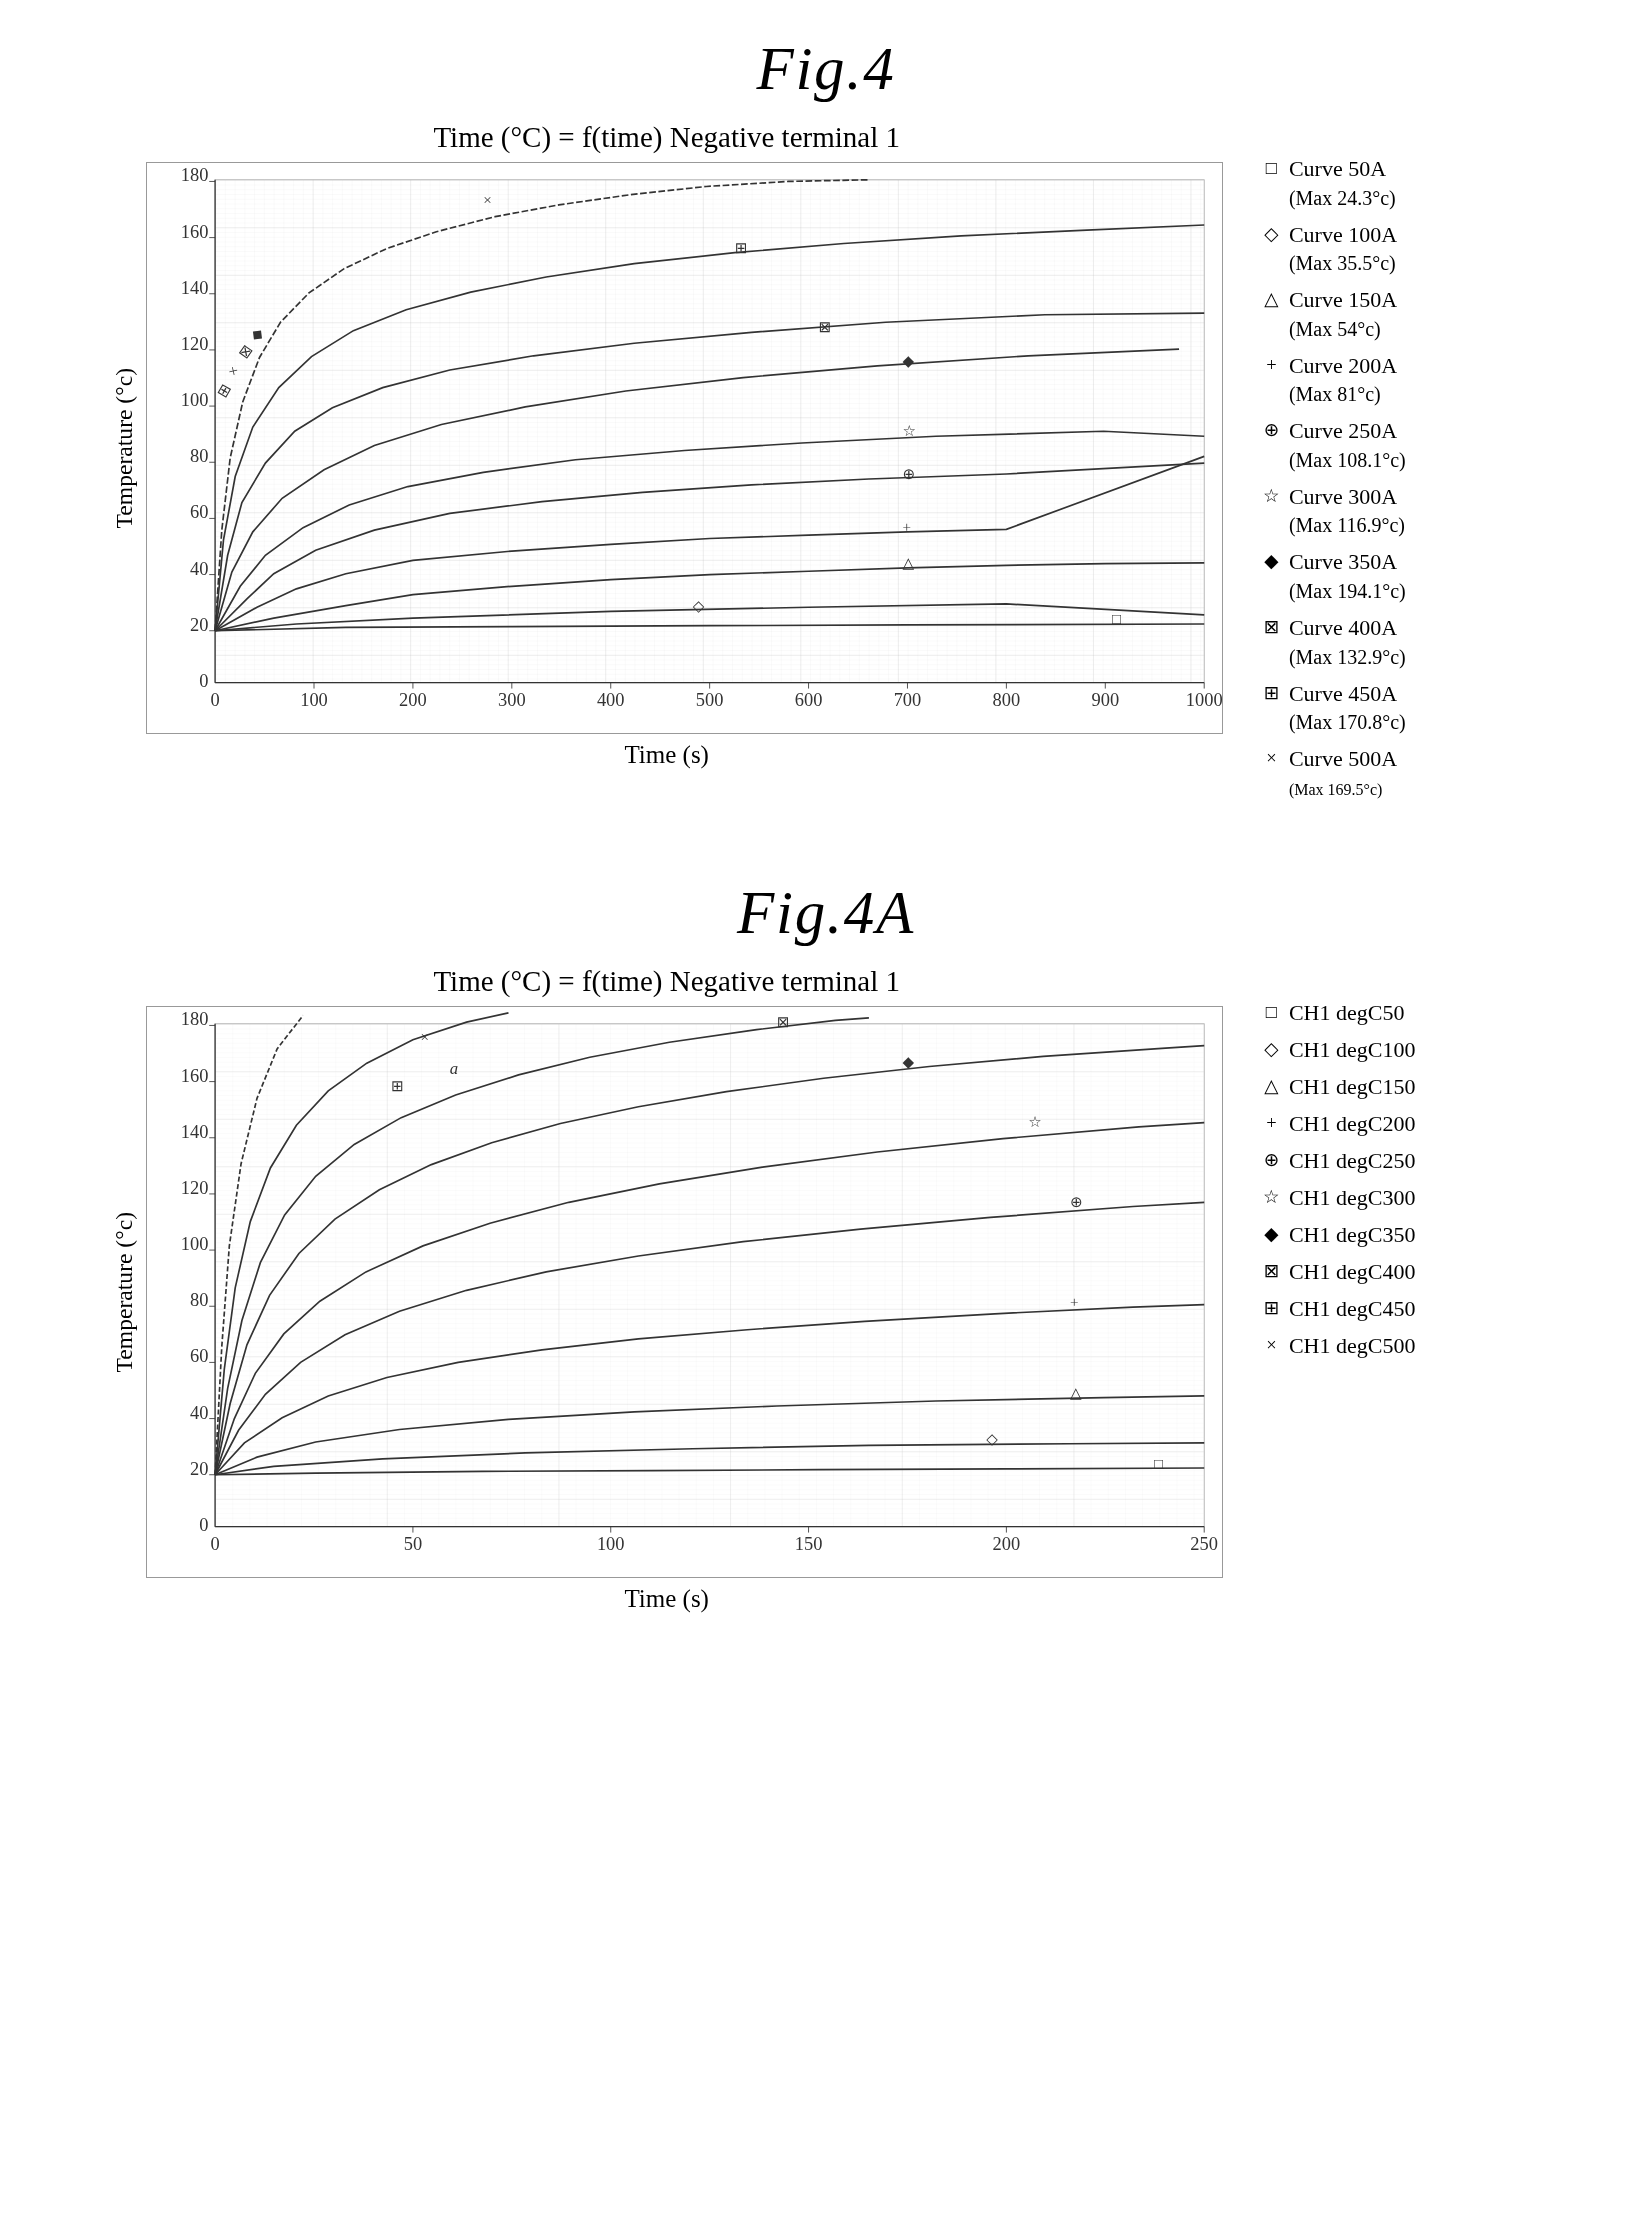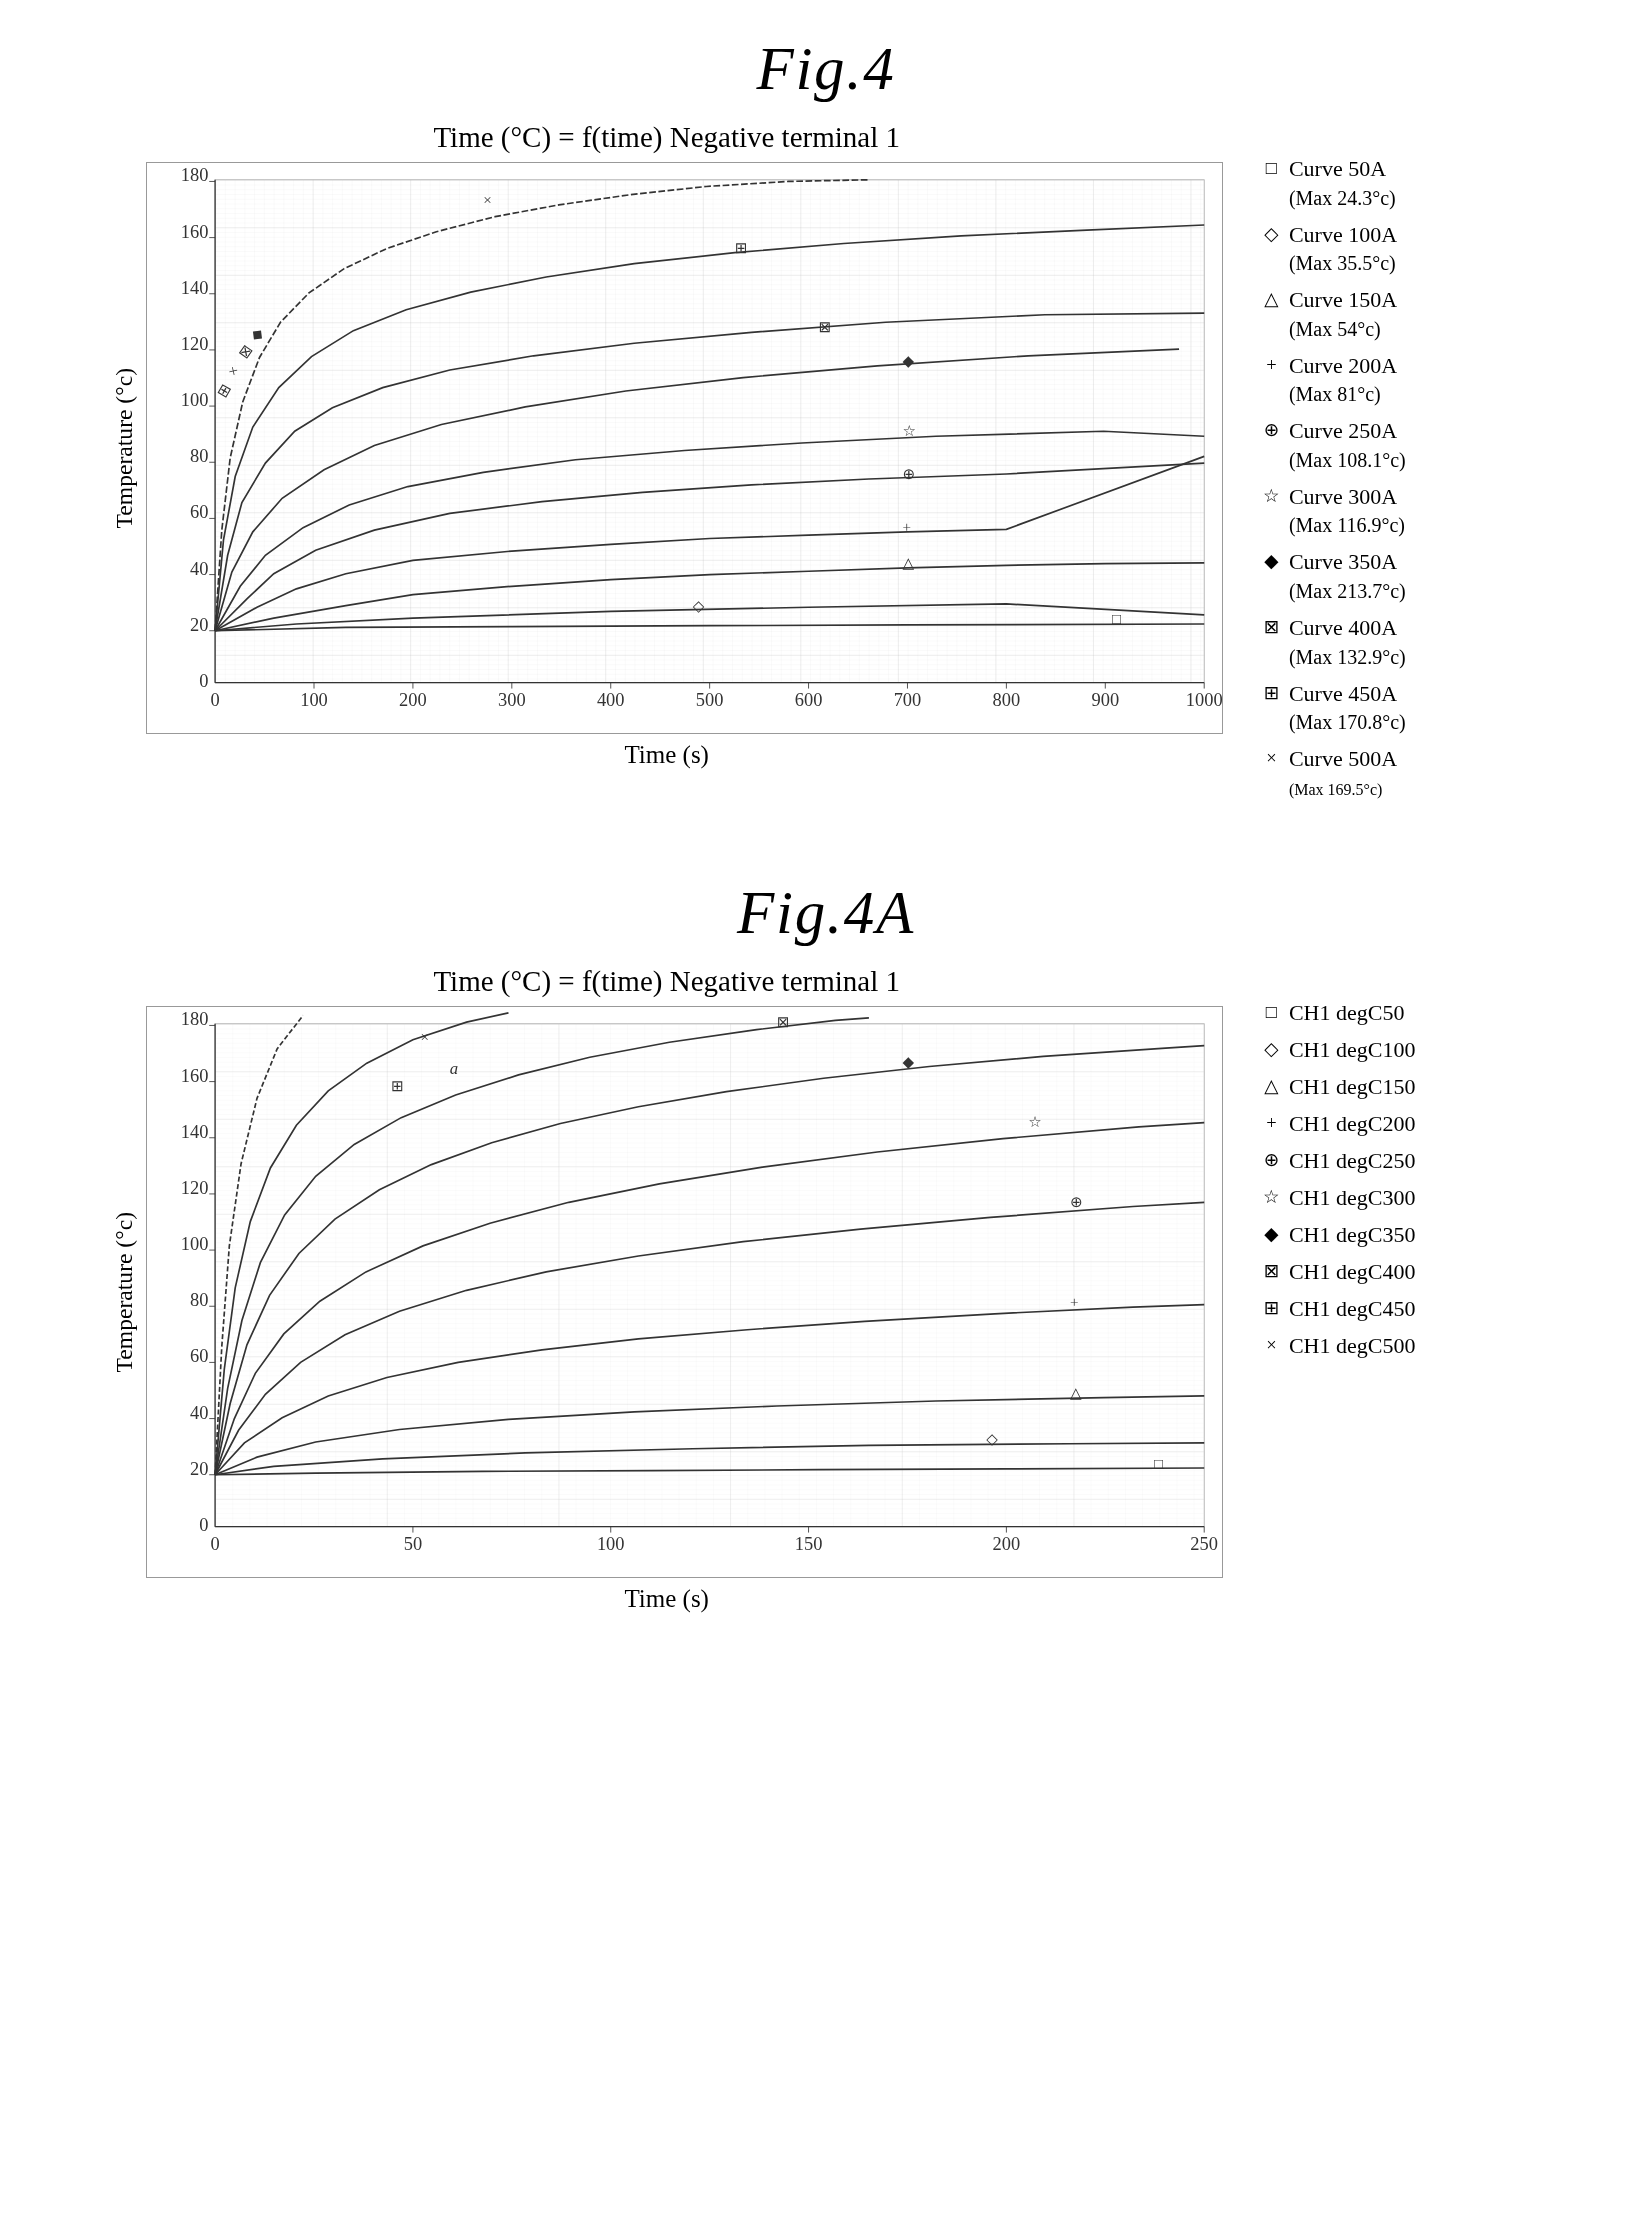--- a/index.html
+++ b/index.html
@@ -256,21 +256,21 @@
         <div class="legend-item">
           <span class="legend-icon">⊕</span>
           <span class="legend-text">Curve 250A<br><span style="font-size:20px;">(Max 108.1°c)</span></span>
         </div>
         <div class="legend-item">
           <span class="legend-icon">☆</span>
           <span class="legend-text">Curve 300A<br><span style="font-size:20px;">(Max 116.9°c)</span></span>
         </div>
         <div class="legend-item">
           <span class="legend-icon">◆</span>
-          <span class="legend-text">Curve 350A<br><span style="font-size:20px;">(Max 213.7°c)</span></span>
+          <span class="legend-text">Curve 350A<br><span style="font-size:20px;">(Max 194.1°c)</span></span>
         </div>
         <div class="legend-item">
           <span class="legend-icon">⊠</span>
           <span class="legend-text">Curve 400A<br><span style="font-size:20px;">(Max 132.9°c)</span></span>
         </div>
         <div class="legend-item">
           <span class="legend-icon">⊞</span>
           <span class="legend-text">Curve 450A<br><span style="font-size:20px;">(Max 170.8°c)</span></span>
         </div>
         <div class="legend-item">

